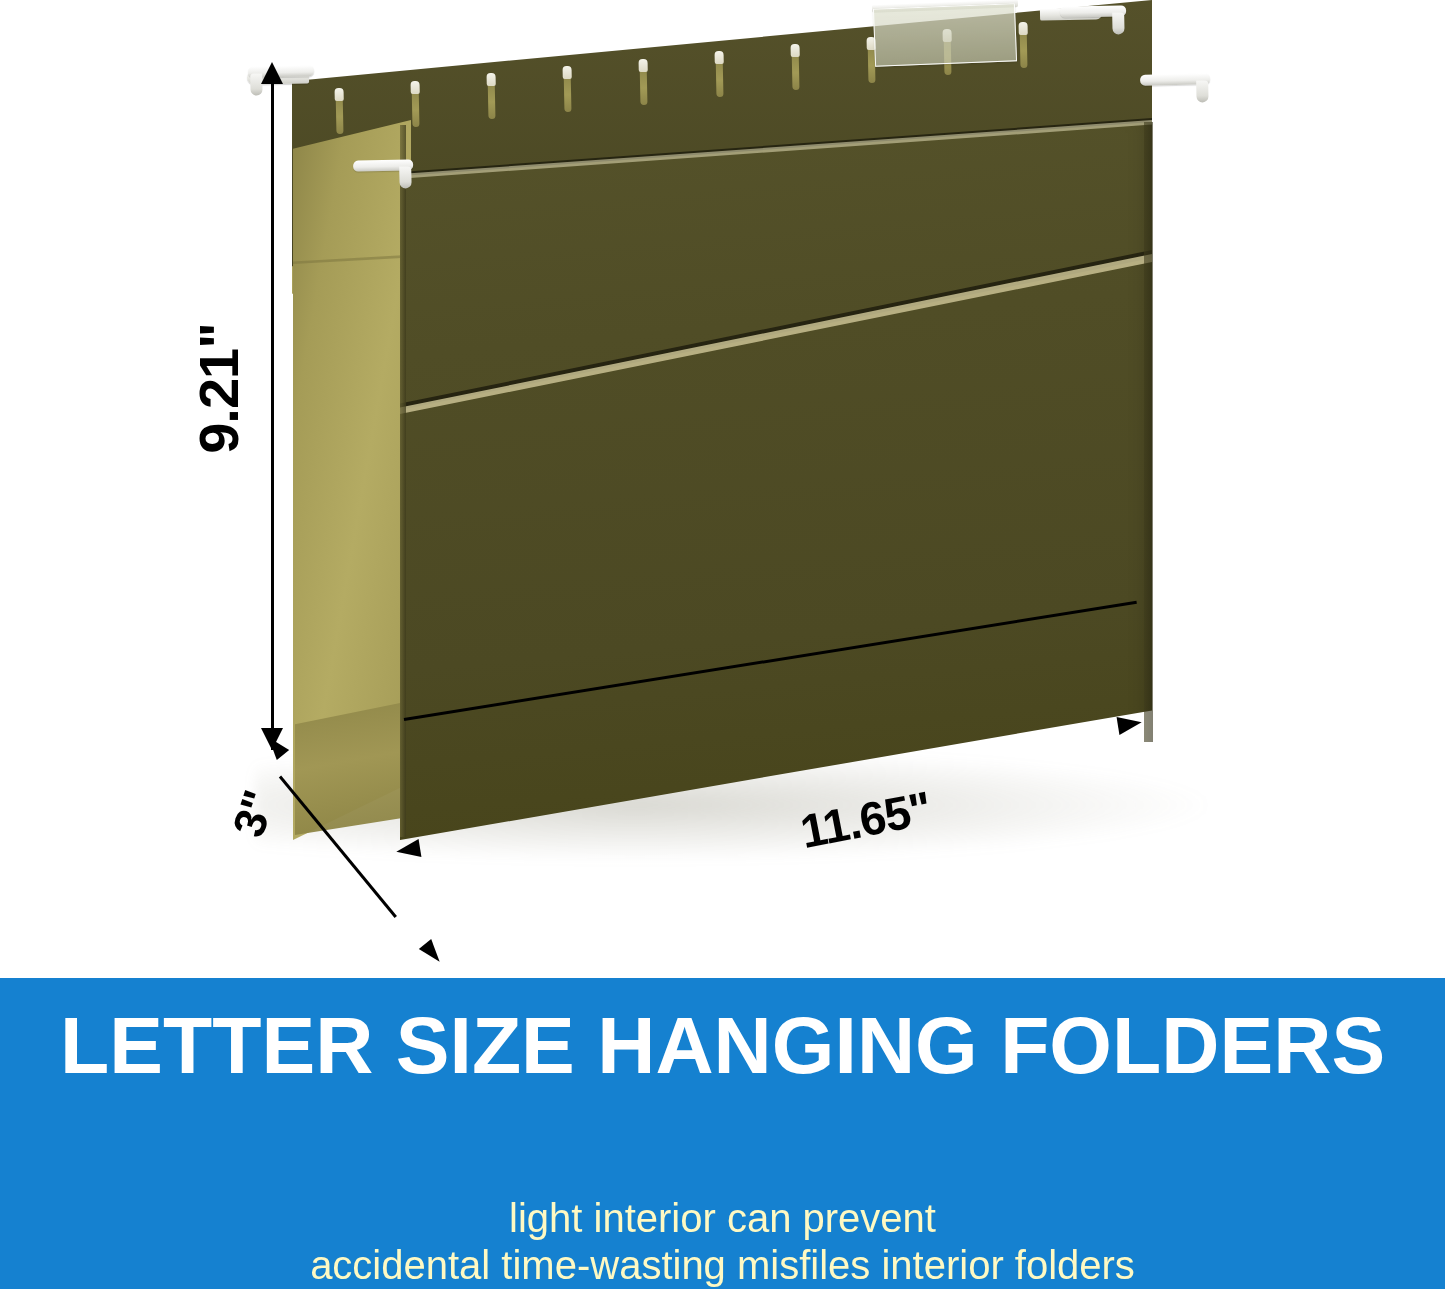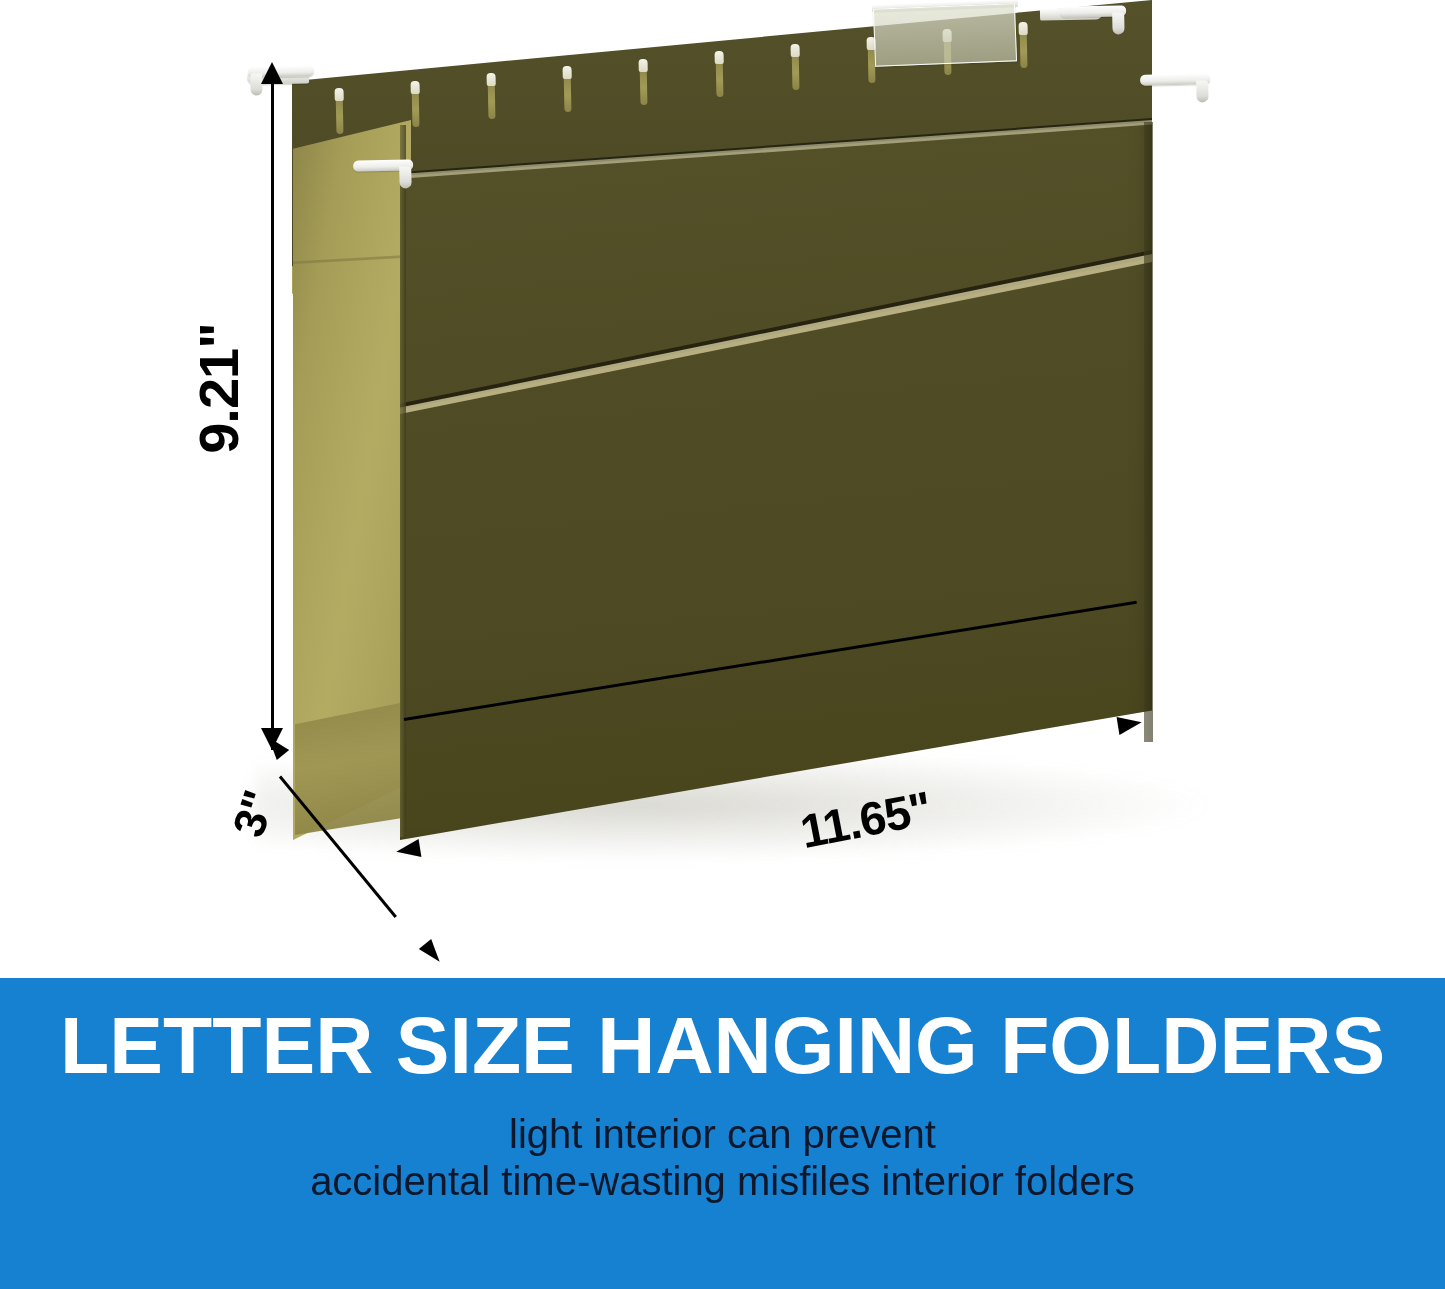--- a/index.html
+++ b/index.html
@@ -259,36 +259,36 @@
     font-size:45px; font-weight:bold; color:#000;
     transform:rotate(-72deg);
     letter-spacing:-1px;
   }
 
   
   #banner {
     position:absolute; left:0; top:978px; width:1445px; height:311px;
     background:#1581d0;
     display:flex; flex-direction:column;
-    align-items:center; justify-content:flex-start;
+    align-items:center; justify-content:space-between;
     padding-top:28px;
   }
   #banner-title {
     color:#ffffff;
     font-size:79px;
     font-weight:bold;
     letter-spacing:0px;
     line-height:1.0;
     white-space:nowrap;
     transform:scaleX(1.02);
     font-family:"Liberation Sans", sans-serif;
   }
   #banner-sub {
     margin-top:26px;
-    color:#0f172a;
+    color:#fef9c3;
     font-size:40px;
     line-height:1.18;
     text-align:center;
     font-family:"Liberation Sans", sans-serif;
   }
   .sub-line { display:block; white-space:nowrap; }
 </style>
 </head>
 <body>
 

